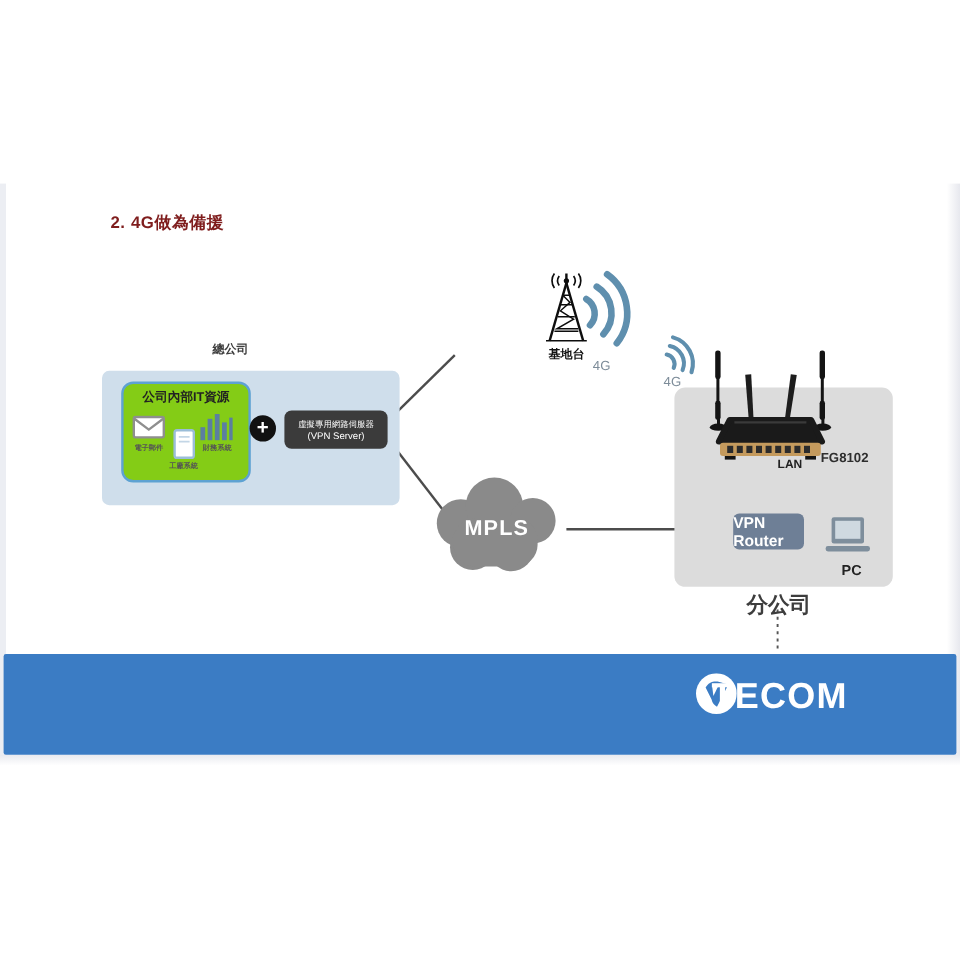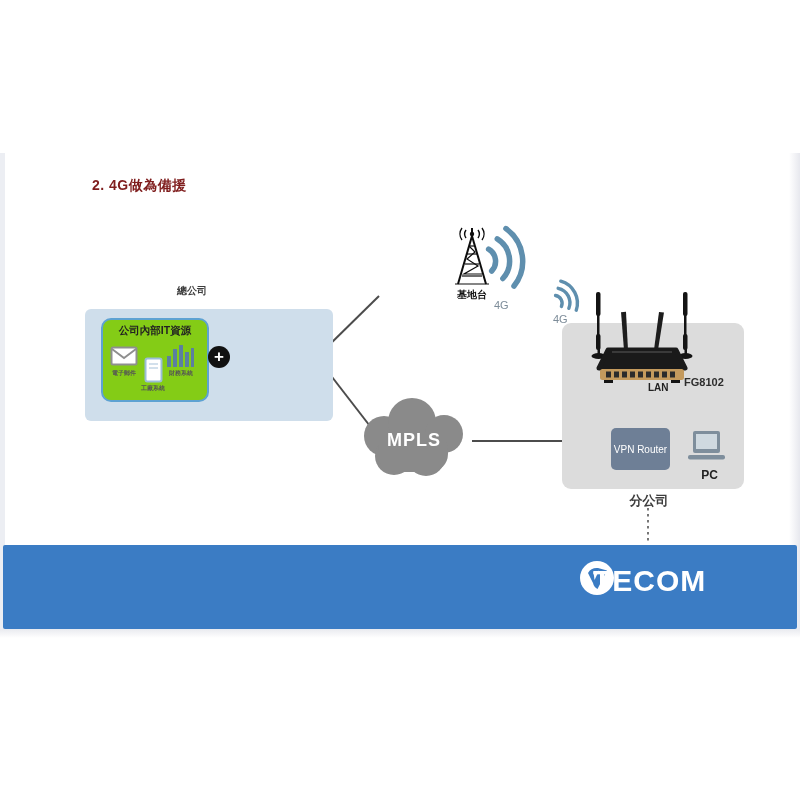--- a/index.html
+++ b/index.html
@@ -49,25 +49,25 @@
   .sig-small{left:551px;top:276px;width:30px;height:42px;transform:rotate(-28deg);}
   .sig-lbl{font-size:11px;font-weight:normal;color:#7d8c99;}
   .sig-lbl-large{left:494px;top:299px;}
   .sig-lbl-small{left:553px;top:313px;}
 
   
   .branch-box{left:562px;top:323px;width:182px;height:166px;background:var(--branchbox);border-radius:9px;}
   .router{left:586px;top:288px;width:112px;height:110px;}
   .router-model{left:684px;top:376px;font-size:11px;color:#2e2e2e;font-weight:bold;}
   .lan-label{left:648px;top:382px;font-size:10px;color:#222;}
-  .vpn-router{left:611px;top:428px;width:59px;height:42px;background:var(--vpnrouter);border-radius:5px;
-    display:flex;align-items:center;justify-content:center;color:#fff;font-size:10px;font-weight:normal;}
+  .vpn-router{left:611px;top:428px;width:59px;height:30px;background:var(--vpnrouter);border-radius:5px;
+    display:flex;align-items:center;justify-content:center;color:#fff;font-size:13px;font-weight:bold;}
   .pc-icon{left:686px;top:430px;width:40px;height:34px;}
   .pc-label{left:694px;top:468px;width:24px;text-align:right;font-size:12px;color:#222;}
-  .branch-label{left:609px;top:492px;width:80px;text-align:center;font-size:13px;}
+  .branch-label{left:609px;top:492px;width:80px;text-align:center;font-size:18px;}
 
   
   .band{left:3px;top:545px;width:794px;height:84px;background:var(--band);border-radius:2px;}
   .brand-logo{left:580px;top:561px;width:34px;height:34px;}
   .brand-text{left:593px;top:564px;font-size:30px;font-weight:800;color:#ffffff;letter-spacing:1px;}
 </style>
 </head>
 <body>
 
 <div class="canvas">
@@ -111,20 +111,24 @@
     <svg class="abs" style="left:41px;top:37px;width:19px;height:26px;" viewBox="0 0 19 26">
       <rect x="1.5" y="1.5" width="16" height="23" rx="2" fill="#fff" stroke="#9bbdd8" stroke-width="2"></rect>
       <line x1="5" y1="7" x2="14" y2="7" stroke="#c3d6e6" stroke-width="1.5"></line>
       <line x1="5" y1="11" x2="14" y2="11" stroke="#c3d6e6" stroke-width="1.5"></line>
     </svg>
     <div class="abs icon-lbl" style="left:30px;top:64px;width:40px;">工廠系統</div>
   </div>
 
   <div class="abs plus-badge">+</div>
 
+  <div class="abs vpn-server">
+    <div class="l1">虛擬專用網路伺服器</div>
+    <div class="l2">(VPN Server)</div>
+  </div>
 
 
   <svg class="abs tower" viewBox="0 0 46 64">
     <g stroke="#0d0d0d" fill="none" stroke-width="2">
       <line x1="23" y1="10" x2="9" y2="58"></line>
       <line x1="23" y1="10" x2="37" y2="58"></line>
     </g>
     <g stroke="#0d0d0d" fill="none" stroke-width="1.2">
       <path d="M20 20 L26 26 L18 33 L29 40 L15 48 L33 48"></path>
       <line x1="20" y1="20" x2="26" y2="20"></line>

